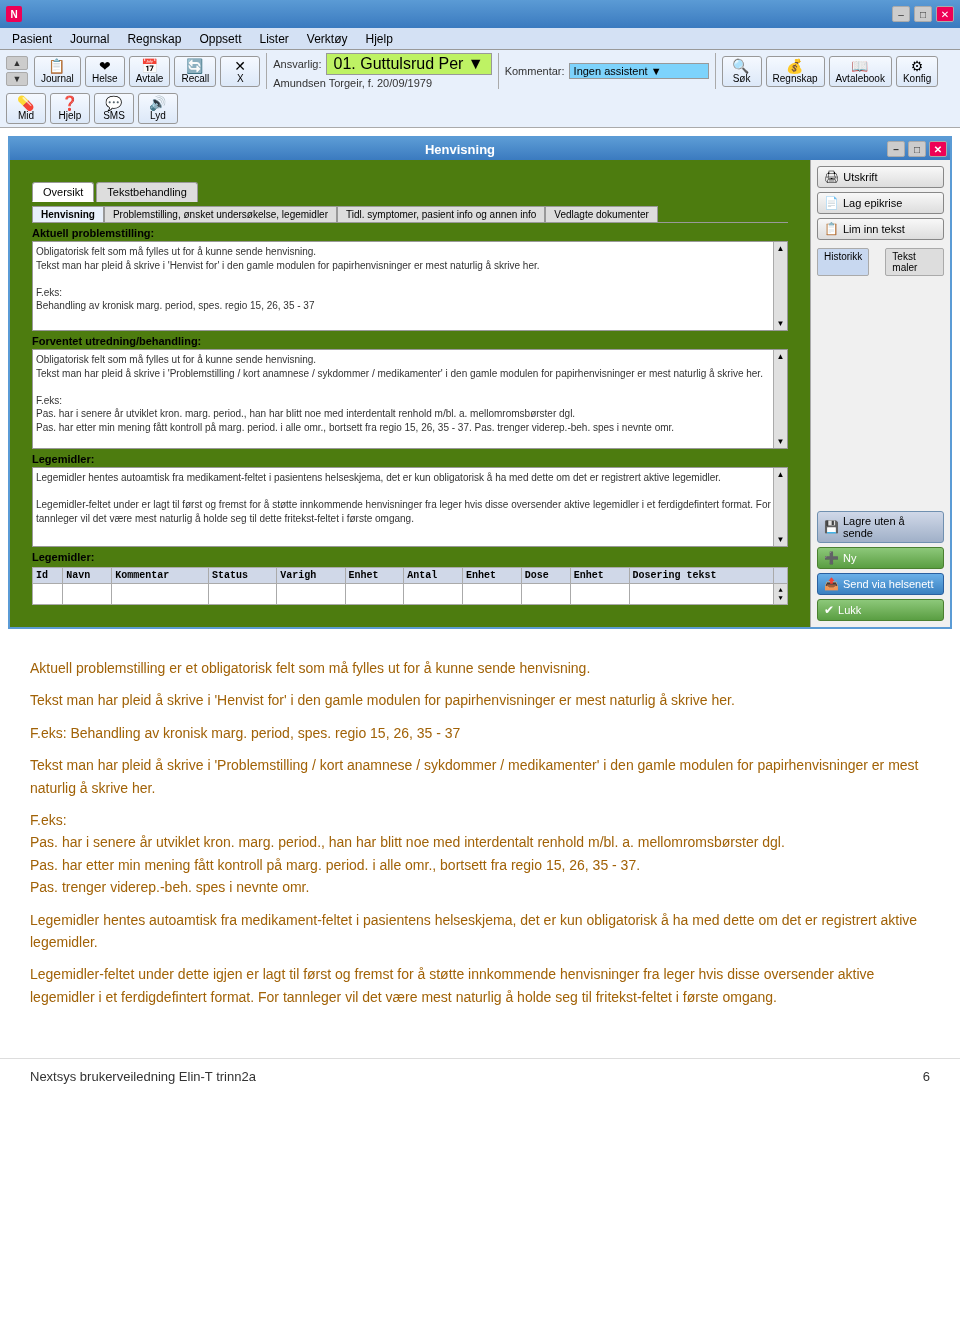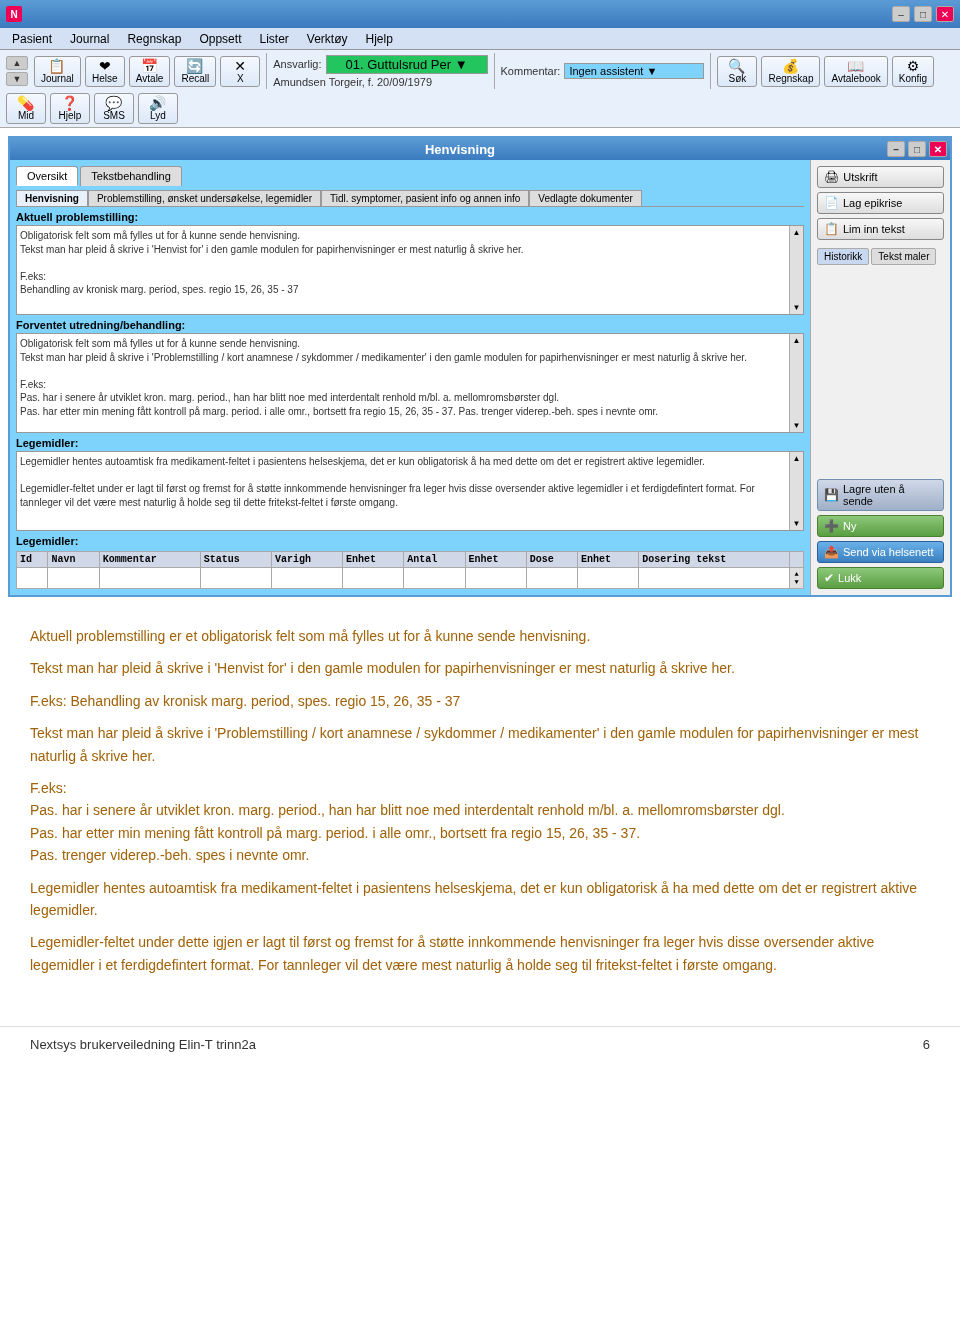--- a/index.html
+++ b/index.html
@@ -84,23 +84,23 @@
     .toolbar-sep { width: 1px; height: 36px; background: #aaa; margin: 0 2px; }
     .toolbar-group {
       display: flex;
       flex-direction: column;
       gap: 2px;
     }
     .toolbar-row { display: flex; align-items: center; gap: 4px; }
     .toolbar-label { font-size: 11px; color: #333; white-space: nowrap; }
     .ansvarlig-box {
       border: 1px solid #999;
-      background: #22c55e;
-      padding: 1px 19px;
-      font-size: 13px;
+      background: #bef264;
+      padding: 1px 7px;
+      font-size: 16px;
       min-width: 140px;
     }
     .assistent-box {
       border: 1px solid #999;
       background: #7dd3fc;
       padding: 1px 4px;
       font-size: 11px;
       min-width: 140px;
     }
 
@@ -123,22 +123,22 @@
     }
     .ref-title-bar-right { display: flex; gap: 3px; }
     .ref-inner {
       display: flex;
       gap: 0;
     }
 
     
     .left-panel {
       flex: 1;
-      background: #7dd3fc;
-      padding: 6px;
+      background: #4d7c0f;
+      padding: 22px;
     }
 
     
     .tabs-row {
       display: flex;
       gap: 2px;
       margin-bottom: 4px;
     }
     .tab {
       padding: 3px 10px;
@@ -245,21 +245,21 @@
       border-radius: 3px;
       background: linear-gradient(to bottom, #f8f8f8, #ddd);
       padding: 3px 6px;
       font-size: 11px;
       cursor: pointer;
       width: 100%;
     }
     .right-btn .btn-icon { font-size: 12px; }
     .historik-tabs {
       display: flex;
-      gap: 2px;
+      gap: 16px;
       margin-top: 4px;
     }
     .hist-tab {
       padding: 2px 6px;
       border: 1px solid #aaa;
       border-radius: 2px;
       font-size: 10px;
       cursor: pointer;
       background: #ddd;
     }

